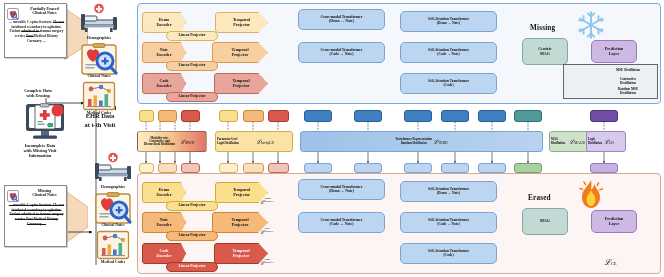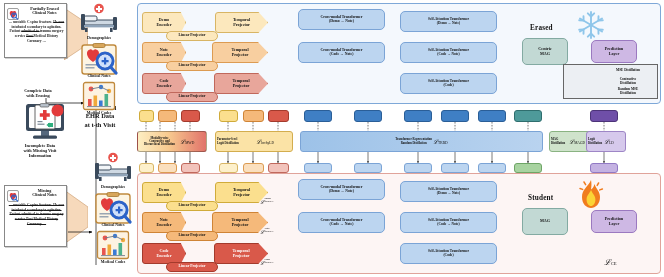--- a/index.html
+++ b/index.html
@@ -347,21 +347,21 @@
       <rect x="11.5" y="14.5" width="3.6" height="10.5" fill="#f0a93b"></rect>
       <rect x="17" y="19.5" width="3.6" height="5.5" fill="#3a7bd5"></rect>
       <rect x="22.5" y="13" width="3.6" height="12" fill="#4db28d"></rect>
       <path d="M5 25.6 h24" stroke="#6b7b8c" stroke-width="0.9"></path>
     </svg>
   </div>
   <div class="icon-lbl" style="left:88px; top:260px; width:50px;">Medical Codes</div>
 
   <div class="panel panel-teacher" style="left:137px; top:3px; width:524px; height:101px;"></div>
 
-  <div class="ttl" style="left:530px; top:24px;">Erased</div>
+  <div class="ttl" style="left:530px; top:24px;">Missing</div>
   <div class="abs" style="left:576px; top:10px; width:30px; height:30px;">
     <svg viewBox="0 0 30 30" width="30" height="30">
       <g stroke="#8fc6ea" stroke-width="1.9" stroke-linecap="round" fill="none">
         <path d="M15 2 V28"></path>
           <path d="M4 8.5 L26 21.5"></path>
           <path d="M26 8.5 L4 21.5"></path>
         <path d="M15 6.5 l-3.2 -3.2 M15 6.5 l3.2 -3.2"></path>
         <path d="M15 23.5 l-3.2 3.2 M15 23.5 l3.2 3.2"></path>
         <path d="M7.6 10.6 l-4.4 -0.3 M7.6 10.6 l-0.1 -4.4"></path>
         <path d="M22.4 19.4 l4.4 0.3 M22.4 19.4 l0.1 4.4"></path>
@@ -480,21 +480,21 @@
   <div class="bx c-blue-l" style="left:304px; top:163px; width:28px; height:10px;"></div>
   <div class="bx c-blue-l" style="left:354px; top:163px; width:28px; height:10px;"></div>
   <div class="bx c-blue-l" style="left:404px; top:163px; width:28px; height:10px;"></div>
   <div class="bx c-blue-l" style="left:441px; top:163px; width:28px; height:10px;"></div>
   <div class="bx c-blue-l" style="left:478px; top:163px; width:28px; height:10px;"></div>
   <div class="bx c-grn" style="left:514px; top:163px; width:28px; height:10px;"></div>
   <div class="bx c-pur-l" style="left:590px; top:163px; width:28px; height:10px;"></div>
 
   <div class="panel panel-student" style="left:137px; top:173px; width:524px; height:101px;"></div>
 
-  <div class="ttl" style="left:528px; top:194px;">Student</div>
+  <div class="ttl" style="left:528px; top:194px;">Erased</div>
   <div class="abs" style="left:576px; top:178px; width:30px; height:32px;">
     <svg viewBox="0 0 30 32" width="30" height="32">
       <path d="M15 2 C12 9 6 11 6 19 C6 26 10.5 30 15 30 C19.5 30 24 26 24 19 C24 13 20 11 18.5 6 C17.6 9.5 16.4 10.6 15 11.5 C15.6 8 15.6 5 15 2 Z" fill="#f07c1e"></path>
       <path d="M15 12 C13.2 16 10.6 17.4 10.6 21.5 C10.6 25.4 12.8 28 15 28 C17.2 28 19.4 25.4 19.4 21.5 C19.4 17.8 17 16.6 15 12 Z" fill="#fbd336"></path>
       <path d="M8 4 l1.6 2.6 M22.6 5 l-1.4 2.4 M4 10.5 l2.6 0.9 M26.4 11 l-2.6 0.9" stroke="#f07c1e" stroke-width="1.5" stroke-linecap="round" fill="none"></path>
     </svg>
   </div>
 
   <div class="bx c-demo-s boxlbl" style="left:142px; top:182px; width:44px; height:21px; clip-path:polygon(0 0,88% 0,100% 50%,88% 100%,0 100%); white-space:pre-line;">Demo
 Encoder</div>

